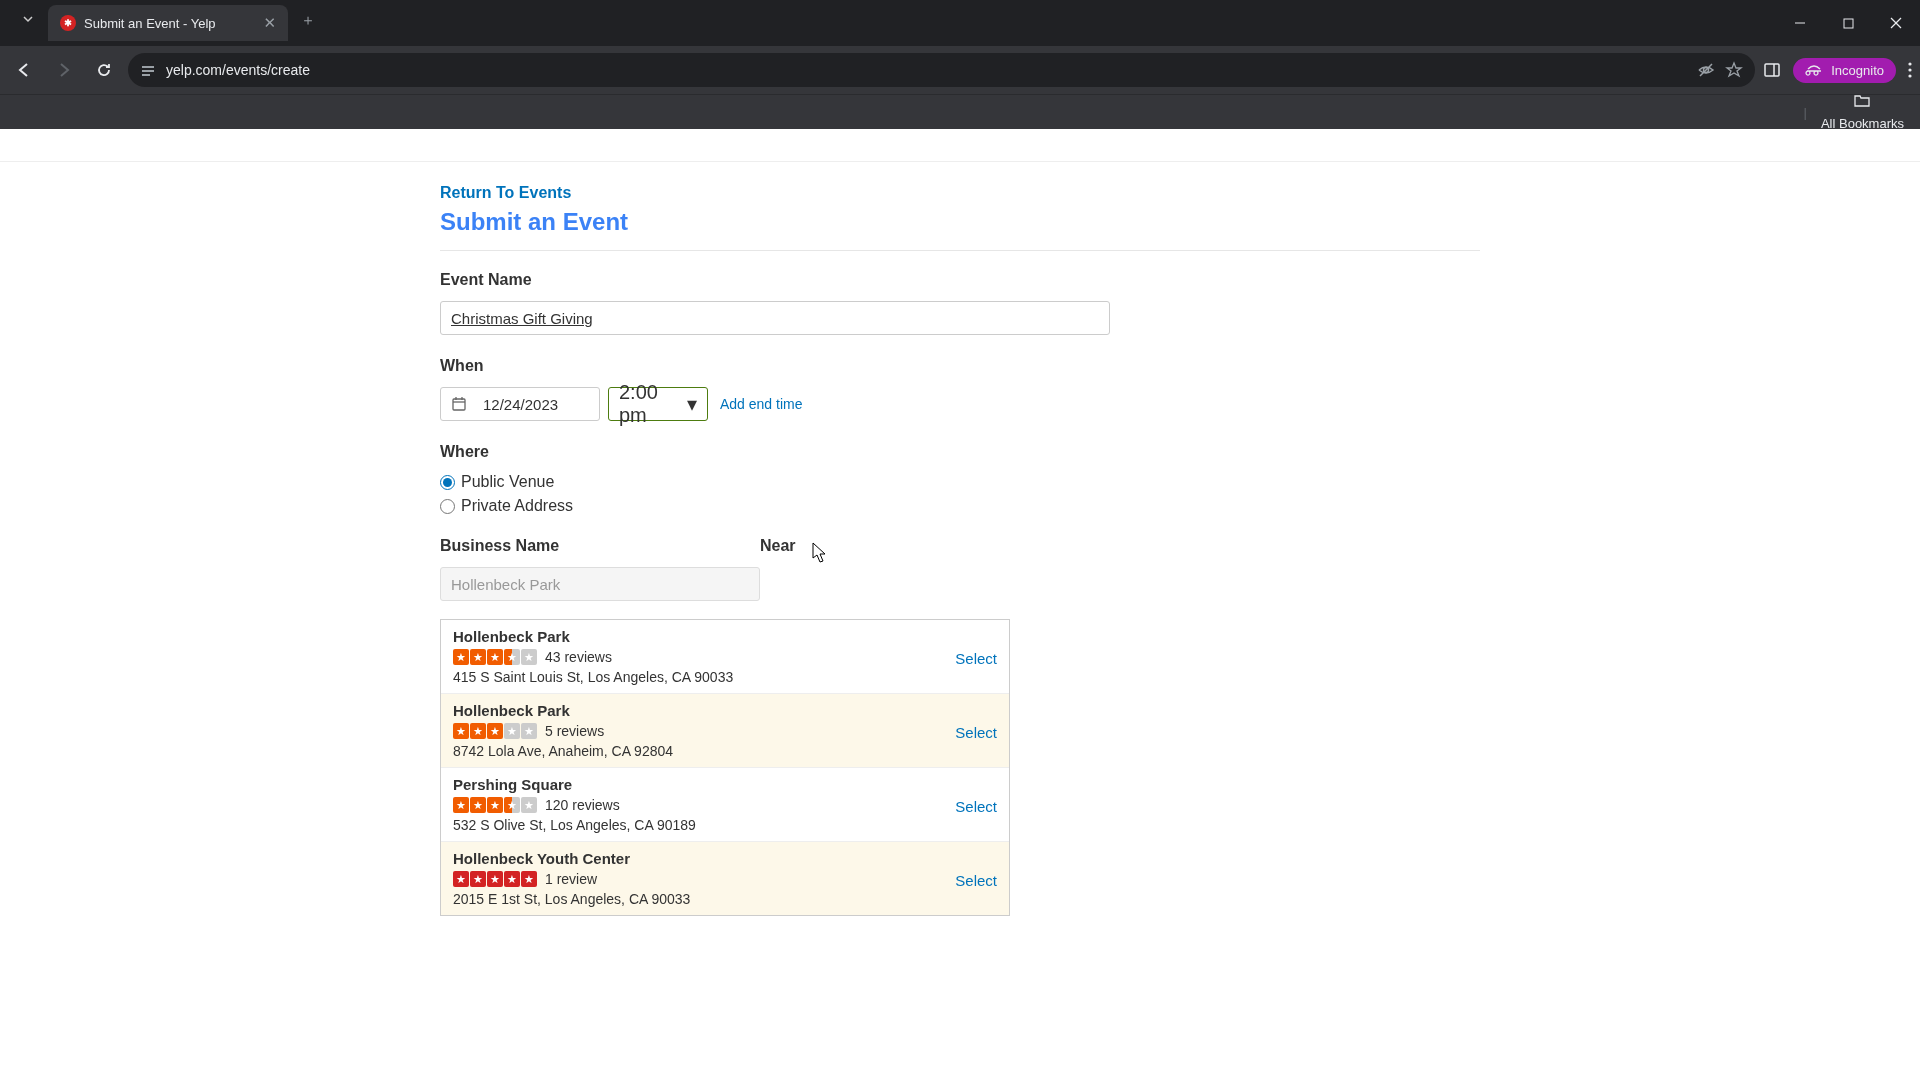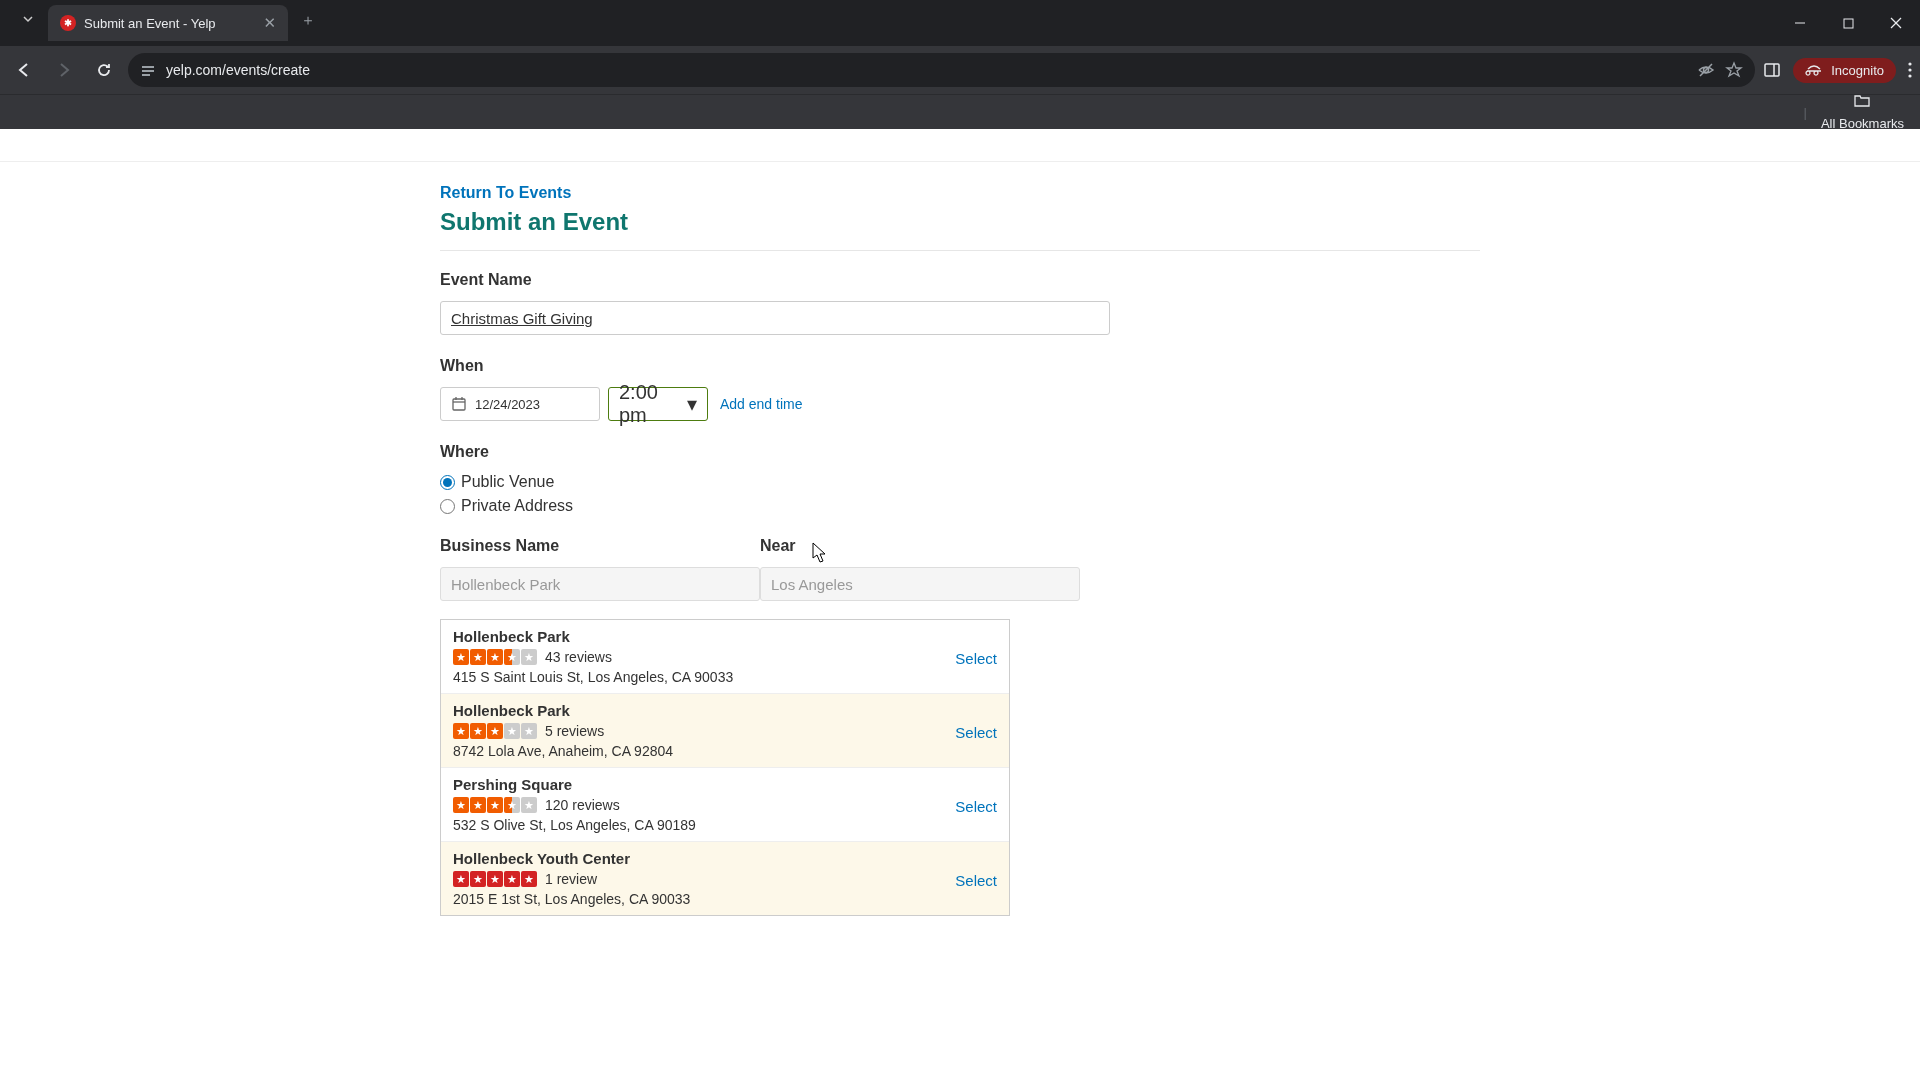--- a/index.html
+++ b/index.html
@@ -17,46 +17,46 @@
 .window-controls { margin-left: auto; display: flex; height: 46px; }
 .win-btn { width: 48px; display: flex; align-items: center; justify-content: center; color: #e8eaed; cursor: pointer; }
 
 .address-row { background: #35363a; height: 48px; display: flex; align-items: center; padding: 0 8px; gap: 8px; }
 .nav-btn { width: 32px; height: 32px; display: flex; align-items: center; justify-content: center; color: #9aa0a6; cursor: pointer; border-radius: 16px; }
 .nav-btn.active { color: #e8eaed; }
 .url-bar { flex: 1; background: #202124; border-radius: 20px; height: 34px; display: flex; align-items: center; padding: 0 12px; color: #e8eaed; font-size: 14px; gap: 10px; }
 .url-icon { color: #9aa0a6; }
 .url-text { flex: 1; }
 .right-icons { display: flex; align-items: center; gap: 12px; color: #e8eaed; }
-.incognito-pill { background: #7f1d1d; border-radius: 16px; padding: 5px 12px; display: flex; align-items: center; gap: 8px; font-size: 13px; }
+.incognito-pill { background: #a21caf; border-radius: 16px; padding: 5px 12px; display: flex; align-items: center; gap: 8px; font-size: 13px; }
 
 .bookmarks-row { background: #35363a; height: 35px; border-top: 1px solid #2a2b2e; display: flex; align-items: center; justify-content: flex-end; padding: 0 16px; color: #e8eaed; font-size: 13px; }
 .bookmarks-row .divider { color: #5f6368; margin-right: 14px; }
 .all-bookmarks { display: flex; align-items: center; gap: 8px; cursor: pointer; flex-direction: column; }
 
 
 .page { height: calc(1080px - 129px); overflow-y: scroll; background: #fff; position: relative; }
 .page::-webkit-scrollbar { width: 16px; }
 .page::-webkit-scrollbar-track { background: #f1f1f1; }
 .page::-webkit-scrollbar-thumb { background: #c1c1c1; border-radius: 2px; }
 
 .nav-categories { display: flex; gap: 60px; padding: 0 220px 10px; color: #333; font-size: 16px; height: 20px; overflow: hidden; align-items: flex-end; }
 .nav-divider { border-bottom: 1px solid #eee; margin-top: 12px; }
 
 .container { max-width: 1040px; margin: 0 auto; padding: 22px 0 40px 0; }
 .return-link { color: #0073bb; font-size: 16px; font-weight: bold; cursor: pointer; }
-.page-title { color: #0f766e; font-size: 24px; font-weight: bold; margin-top: 6px; }
+.page-title { color: #3b82f6; font-size: 24px; font-weight: bold; margin-top: 6px; }
 .title-divider { border-bottom: 1px solid #e6e6e6; margin-top: 14px; margin-bottom: 20px; }
 
 .form-label { font-weight: bold; font-size: 16px; color: #333; margin-bottom: 12px; }
 .text-input { width: 670px; height: 34px; border: 1px solid #ccc; border-radius: 3px; padding: 0 10px; font-size: 15px; color: #333; text-decoration: underline; }
 .section { margin-bottom: 22px; }
 
 .when-row { display: flex; align-items: center; gap: 8px; }
-.date-input { width: 160px; height: 34px; border: 1px solid #ccc; border-radius: 3px; display: flex; align-items: center; padding: 0 10px; gap: 8px; font-size: 13px; color: #333; }
+.date-input { width: 160px; height: 34px; border: 1px solid #ccc; border-radius: 3px; display: flex; align-items: center; padding: 0 10px; gap: 16px; font-size: 15px; color: #333; }
 .time-select { width: 100px; height: 34px; border: 1px solid #4d7c0f; border-radius: 3px; display: flex; align-items: center; justify-content: space-between; padding: 0 10px; font-size: 20px; color: #333; cursor: pointer; }
 .add-end { color: #0073bb; font-size: 14px; cursor: pointer; margin-left: 4px; }
 
 .radio-row { display: flex; align-items: center; gap: 6px; font-size: 16px; color: #333; margin-bottom: 6px; }
 .radio-row input { width: 15px; height: 15px; accent-color: #0073bb; }
 
 .biz-row { display: flex; }
 .biz-col { display: flex; flex-direction: column; }
 .disabled-input { width: 320px; height: 34px; border: 1px solid #ddd; background: #f5f5f5; border-radius: 3px; padding: 0 10px; font-size: 15px; color: #999; }
 
@@ -243,21 +243,20 @@
       </label>
     </div>
 
     <div class="biz-row">
       <div class="biz-col">
         <div class="form-label">Business Name</div>
         <input class="disabled-input" type="text" disabled="" value="Hollenbeck Park" style="">
       </div>
       <div class="biz-col">
         <div class="form-label">Near</div>
-        <input class="disabled-input" type="text" disabled="" value="Los Angeles" style="">
       </div>
     </div>
 
     <div class="results" id="results">
         <div class="result">
           <div class="result-name">Hollenbeck Park</div>
           <div class="result-meta">
             <div class="stars">
               <span class="star">★</span>
               <span class="star">★</span>

